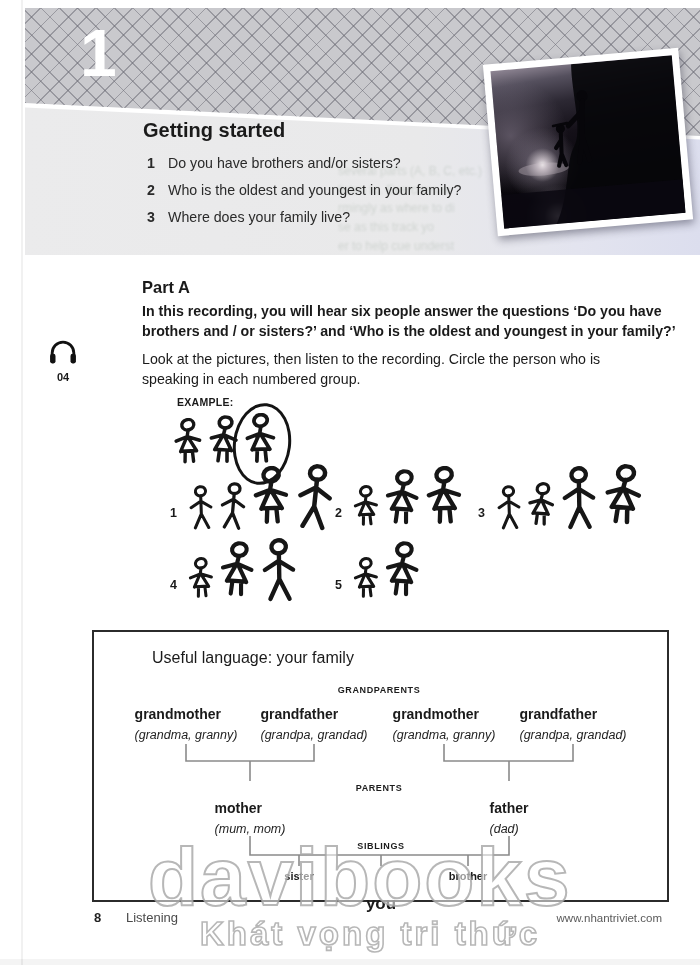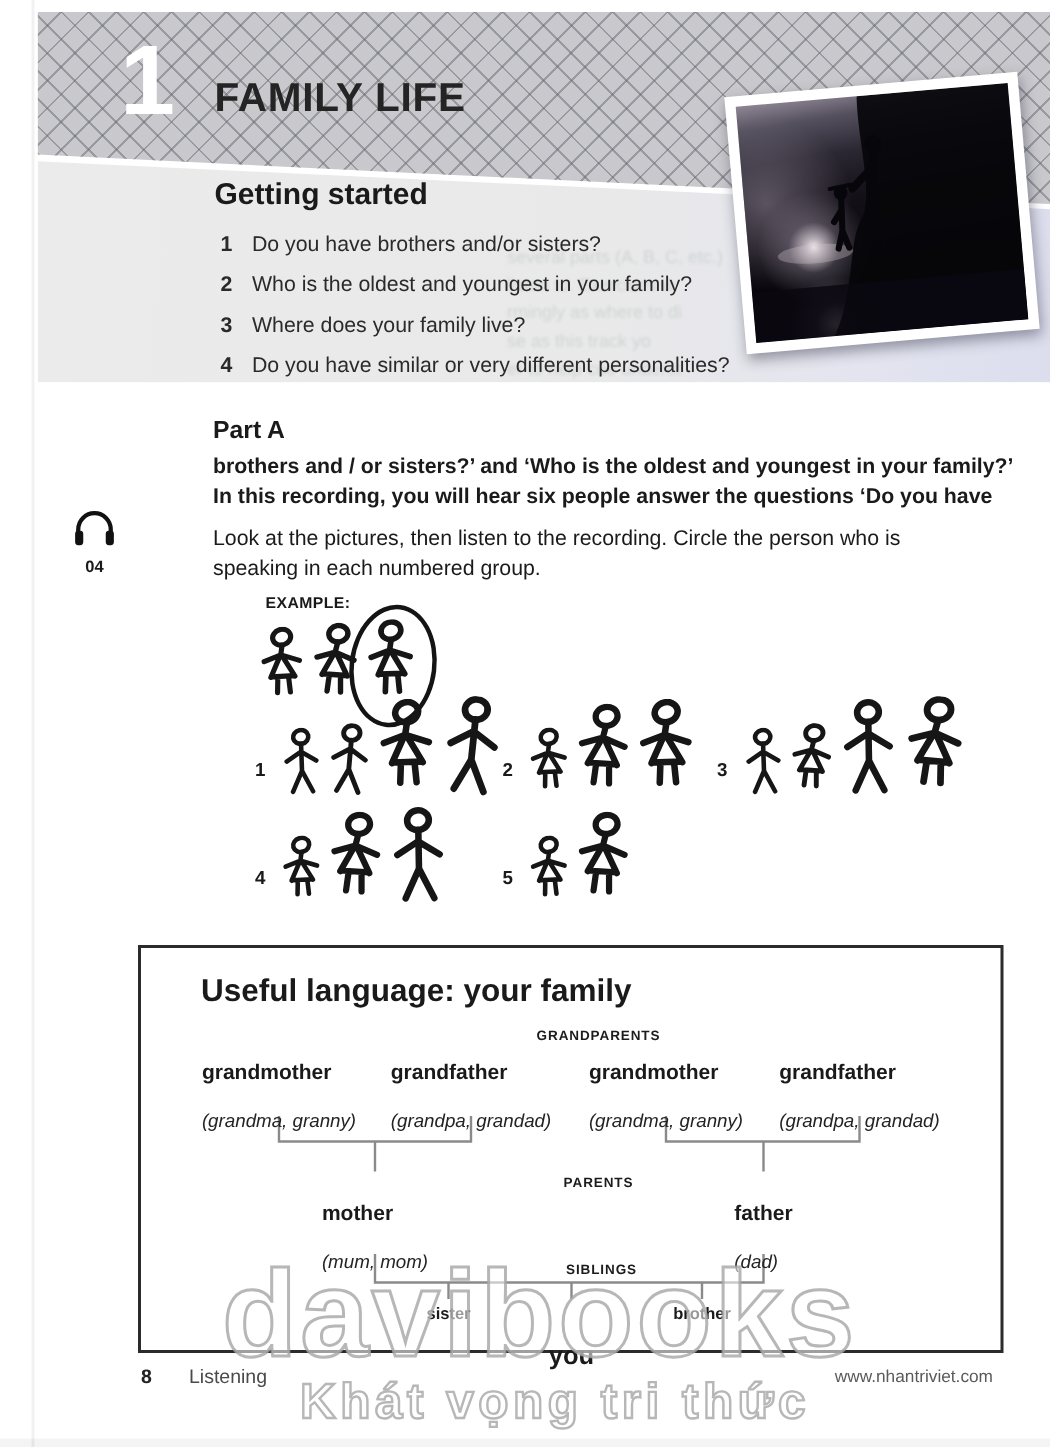--- a/index.html
+++ b/index.html
@@ -55,26 +55,26 @@
   .fig-row{position:absolute;display:flex;align-items:flex-end;gap:3px;}
   .fig{display:inline-block;line-height:0;}
   .fig-label{font-weight:800;font-size:12.5px;margin:0 7px 10px 0;}
   .circle-wrap{position:relative;display:inline-block;line-height:0;}
   .circle{position:absolute;left:-10px;right:-13px;top:-10px;bottom:-17px;
     border:3.5px solid #141414;border-radius:50%;transform:rotate(7deg);}
 
   
   .ul-box{position:absolute;left:92px;top:630px;width:573px;height:268px;
     border:2px solid #2b2b2b;background:transparent;}
-  .ul-title{position:absolute;left:40px;top:17px;font-size:21px;font-weight:700;}
+  .ul-title{position:absolute;left:58px;top:17px;font-size:16px;font-weight:400;}
   .tree-label{position:absolute;transform:translateX(-50%);font-size:9px;font-weight:800;
-    letter-spacing:.6px;color:#1c1c1c;white-space:nowrap;margin-left:20px;}
+    letter-spacing:.6px;color:#1c1c1c;white-space:nowrap;}
   .tree-col{position:absolute;transform:translateX(-50%);text-align:left;white-space:nowrap;}
   .tree-name{font-size:14px;font-weight:800;}
-  .tree-alt{font-size:12.5px;font-style:italic;color:#232323;margin-top:18px;}
+  .tree-alt{font-size:12.5px;font-style:italic;color:#232323;margin-top:6px;}
   .sib{position:absolute;transform:translateX(-50%);font-weight:800;font-size:11px;white-space:nowrap;}
   .sib-you{font-size:17px;margin-top:28px;}
   .tree-lines{position:absolute;inset:0;width:100%;height:100%;}
 
   
   .footer-page{position:absolute;left:94px;top:910px;font-size:13px;font-weight:800;color:#222;}
   .footer-section{position:absolute;left:126px;top:910px;font-size:13px;color:#4a4a4a;}
   .footer-url{position:absolute;right:38px;top:912px;font-size:11.5px;color:#5a5a5a;}
   .wm-brand{position:absolute;left:148px;top:836px;z-index:40;font-size:82px;font-weight:700;
     letter-spacing:2px;color:rgba(255,255,255,.55);-webkit-text-stroke:2px rgba(165,165,165,.8);line-height:1;}
@@ -89,34 +89,30 @@
 </head>
 <body>
 
 <div id="page">
 
   <div class="crease"></div>
 
   <div class="hatch-band"></div>
   <div class="gray-panel"></div>
   <div class="unit-number">1</div>
-  <div class="unit-title">FAMILY LIFE</div>
 
   <div class="gs-heading">Getting started</div>
   <div class="gs-q" style="top:155px">
     <span class="qnum">1</span><span>Do you have brothers and/or sisters?</span>
   </div>
   <div class="gs-q" style="top:182px">
     <span class="qnum">2</span><span>Who is the oldest and youngest in your family?</span>
   </div>
   <div class="gs-q" style="top:209px">
     <span class="qnum">3</span><span>Where does your family live?</span>
-  </div>
-  <div class="gs-q" style="top:236px">
-    <span class="qnum">4</span><span>Do you have similar or very different personalities?</span>
   </div>
 
   <div class="bleed" style="top:164px">several parts (A, B, C, etc.)</div>
   <div class="bleed" style="top:183px">listen to. Exercises w</div>
   <div class="bleed" style="top:201px">rmingly as where to di</div>
   <div class="bleed" style="top:220px">se as this track yo</div>
   <div class="bleed" style="top:239px">er to help cue underst</div>
 
   <div class="photo">
     <div class="photo-inner">
@@ -128,22 +124,22 @@
         <path d="M88 36 C86 48 86 58 85 70 M87 45 L72 58 M85 70 L80 93 M85 70 L90 92" stroke="#07060a" stroke-width="5" fill="none" stroke-linecap="round"></path>
         <circle cx="64" cy="60" r="4.5" fill="#07060a"></circle>
         <path d="M57 57 L71 55.5" stroke="#07060a" stroke-width="2.6" stroke-linecap="round"></path>
         <path d="M64 64 L63 84 M63.5 71 L58 78 M63 84 L59.5 95 M63 84 L66.5 95" stroke="#07060a" stroke-width="4" fill="none" stroke-linecap="round"></path>
       </svg>
     </div>
   </div>
 
   <div class="parta-heading">Part A</div>
   <div class="parta-intro">
+    <div>In this recording, you will hear six people answer the questions ‘Do you have</div>
     <div>brothers and / or sisters?’ and ‘Who is the oldest and youngest in your family?’</div>
-    <div>In this recording, you will hear six people answer the questions ‘Do you have</div>
   </div>
   <div class="parta-instr">
     <div>Look at the pictures, then listen to the recording. Circle the person who is</div>
     <div>speaking in each numbered group.</div>
   </div>
 
   <div class="track">
     <svg width="30" height="26" viewBox="0 0 36 30">
       <path d="M5 23 V15 A13 13 0 0 1 31 15 V23" fill="none" stroke="#111" stroke-width="3.4" stroke-linecap="round"></path>
       <rect x="2.5" y="16" width="6.5" height="11.5" rx="2.5" fill="#111"></rect>

